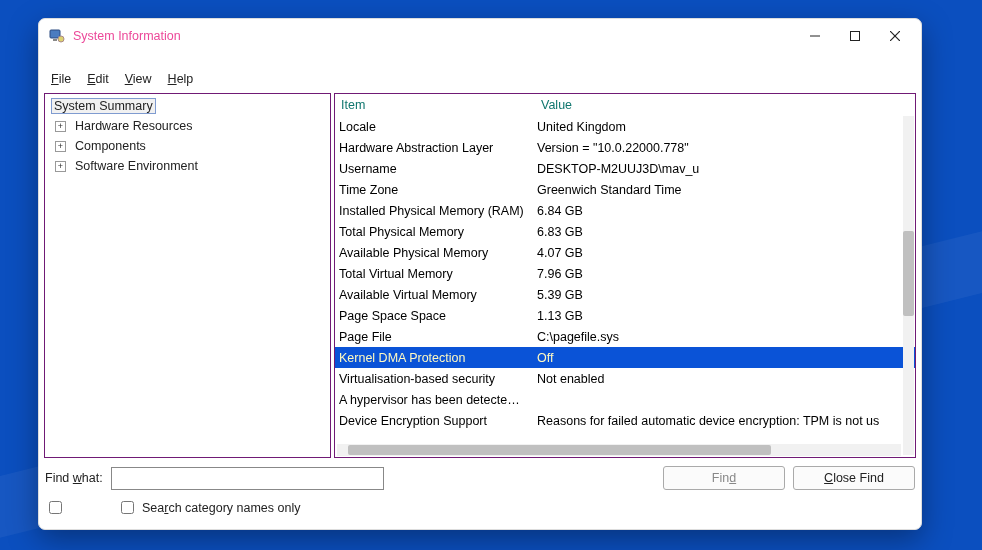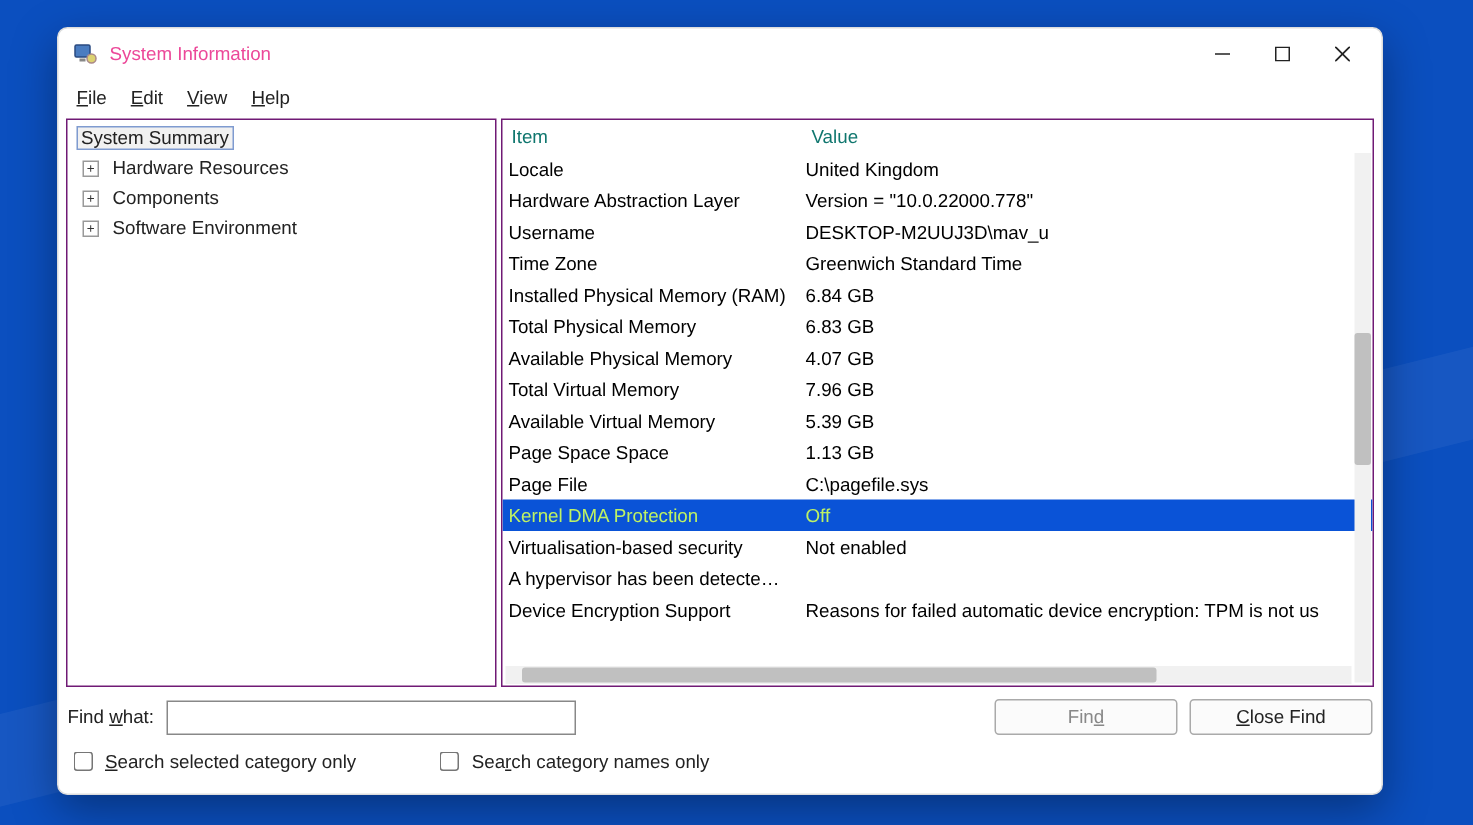--- a/index.html
+++ b/index.html
@@ -21,21 +21,21 @@
     border-radius: 7px;
     box-shadow: 0 10px 30px rgba(0,0,0,0.35);
     display: flex; flex-direction: column;
   }
   
   .titlebar { height: 34px; display:flex; align-items:center; padding:0 6px 0 10px; }
   .titlebar .icon { width:16px; height:16px; margin-right:8px; }
   .titlebar .title { font-size:12.5px; color:#ec4899; flex:1; }
   .caption-btn { width:40px; height:28px; display:flex; align-items:center; justify-content:center; }
   
-  .menubar { display:flex; gap:0; padding:2px 4px; font-size:12.5px; color:#222; }
+  .menubar { display:flex; gap:0; padding:2px 4px; font-size:12.5px; color:#222;margin-top:14px; }
   .menubar .mi { padding:3px 8px; }
   .menubar .mi u { text-decoration: underline; }
   
   .content { flex:1; display:flex; padding:2px 5px 4px 5px; gap:3px; min-height:0; }
   .pane { border:1px solid #701a75; background:#fff; overflow:hidden; }
   .tree-pane { width:287px; }
   .table-pane { flex:1; position:relative; overflow:hidden; }
   
   .tree { font-size:12.5px; color:#222; padding-top:2px; }
   .tree-row { display:flex; align-items:center; height:20px; padding-left:6px; }
@@ -45,21 +45,21 @@
   .tree-row.child { padding-left:10px; }
   
   .table-head { display:flex; font-size:12.5px; color:#0f766e;}
   .table-head .th { padding:4px 6px; border-right:1px solid transparent; }
   .col-item { width:200px; }
   .col-value { flex:1; }
   .rows { overflow:hidden; }
   .data-row { display:flex; font-size:12.5px; height:21px; align-items:center; }
   .data-row .td1 { width:200px; padding-left:4px; white-space:nowrap; overflow:hidden; }
   .data-row .td2 { flex:1; padding-left:2px; white-space:nowrap; overflow:hidden; }
-  .data-row.selected { background:#0a53d7; color:#bef264; }
+  .data-row.selected { background:#0a53d7; color:#fef9c3; }
   .vscroll { position:absolute; right:1px; top:22px; bottom:2px; width:11px; background:#f1f1f1; }
   .vscroll .thumb { position:absolute; left:0; right:0; top:34%; height:25%; background:#c0c0c0; border-radius:2px; }
   .hscroll { position:absolute; bottom:1px; left:2px; right:14px; height:12px; background:#f1f1f1; }
   .hscroll .thumb { position:absolute; top:1px; bottom:1px; left:2%; width:75%; background:#c0c0c0; border-radius:2px; }
   
   .bottom { padding:4px 6px 12px 6px; font-size:12.5px; color:#222; }
   .find-row { display:flex; align-items:center; gap:8px; }
   .find-row .lbl { }
   .find-input { flex:1; height:23px; border:1px solid #888; background:#fff; padding:2px 4px; font-size:12.5px; max-width:510px; }
   .btn { height:24px; border:1px solid #aaa; background:#fbfbfb; font-size:12.5px; border-radius:3px; display:flex; align-items:center; justify-content:center; }
@@ -217,21 +217,20 @@
       <div class="btn find">
           <span>Fin<u>d</u></span>
         </div>
       <div class="btn close">
           <span><u>C</u>lose Find</span>
         </div>
     </div>
     <div class="check-row">
       <label class="check">
         <input type="checkbox" style=""> 
-          <span><u>S</u><span>earch selected category only</span></span>
       </label>
       <label class="check">
         <input type="checkbox" style=""> 
           <span>Sea<u>r</u><span>ch category names only</span></span>
       </label>
     </div>
   </div>
 </div>
 
 </body></html>

